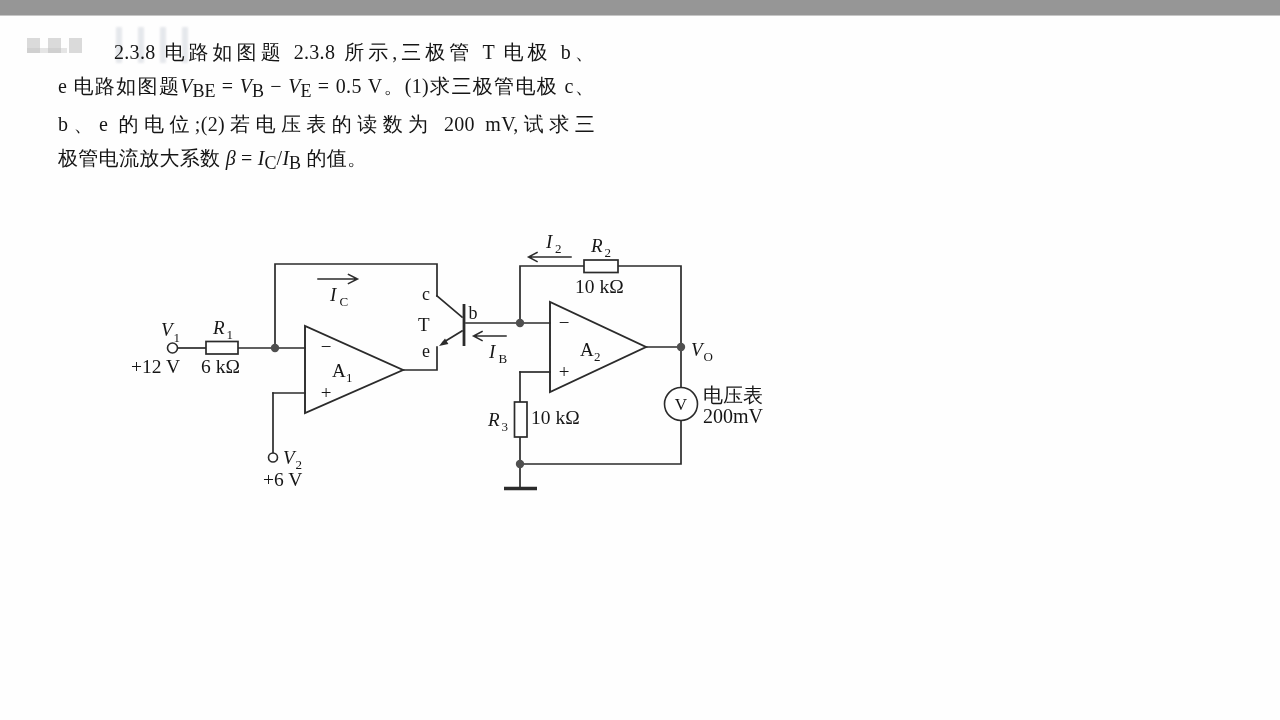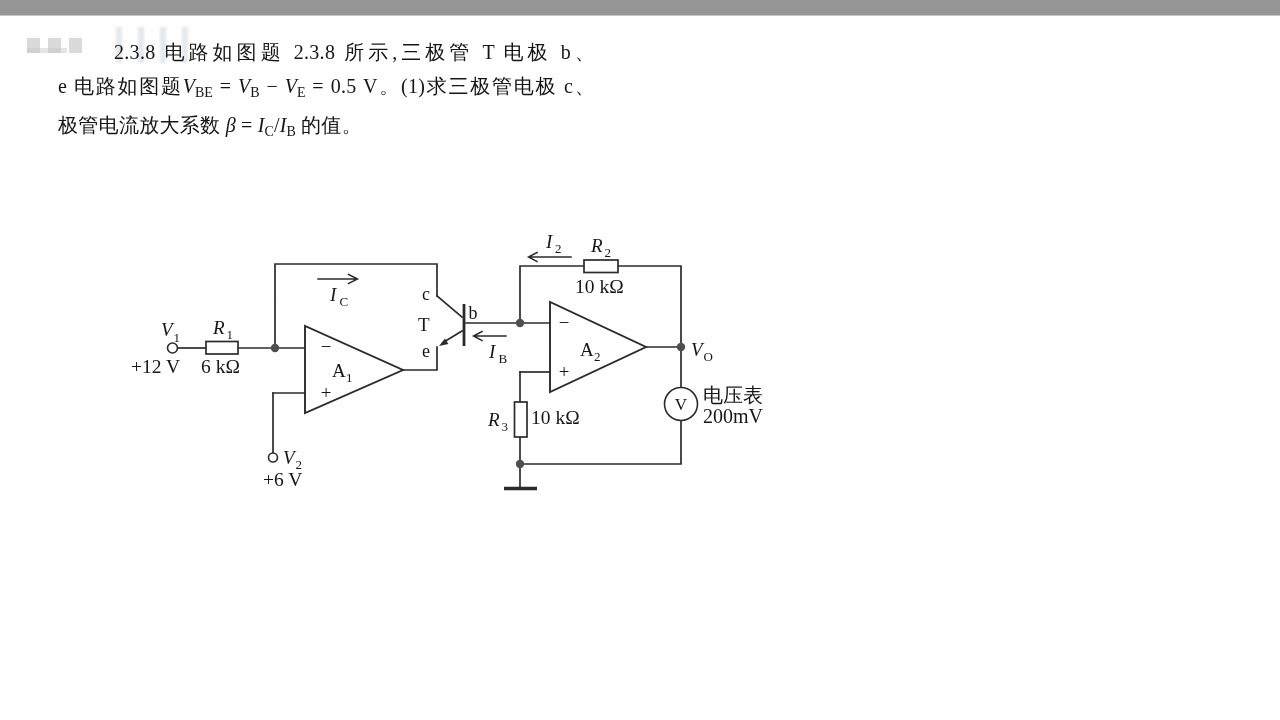--- a/index.html
+++ b/index.html
@@ -16,21 +16,21 @@
   .wm1b{position:absolute;left:27px;top:48px;width:40px;height:5px;opacity:.4;filter:blur(.6px);background:#c2c2c2}
   .wm2{position:absolute;left:116px;top:27px;width:80px;height:36px;opacity:.35;filter:blur(1.2px);
        background:repeating-linear-gradient(90deg,#b9c0cb 0 6px,rgba(0,0,0,0) 6px 22px)}
 
   
   .problem{position:absolute;left:58px;top:36px;width:537px;color:#151515;font-size:20px;line-height:33.5px;letter-spacing:.3px}
   .pline{text-align:justify;text-align-last:justify;white-space:normal}
   .pline1{padding-left:56px}
   .pline4{text-align:right;text-align-last:left}
   .problem .it{font-style:italic;letter-spacing:0}
-  .problem .sub{font-size:14px;vertical-align:-4px;letter-spacing:0}
+  .problem .sub{font-size:18px;vertical-align:-4px;letter-spacing:0}
 
   
   svg.circuit{position:absolute;left:0;top:0;width:1280px;height:720px}
   .w{stroke:#2b2b2b;stroke-width:1.7;fill:none;stroke-linecap:square}
   .bar{stroke:#2b2b2b;stroke-width:2.8;fill:none;stroke-linecap:butt}
   .gnd{stroke:#2b2b2b;stroke-width:3.6;fill:none;stroke-linecap:butt}
   .comp{fill:#ffffff;stroke:#2b2b2b;stroke-width:1.7}
   .tri{fill:none;stroke:#2b2b2b;stroke-width:1.9;stroke-linejoin:miter}
   .dot{fill:#4f4f4f;stroke:none}
   .term{fill:#ffffff;stroke:#2b2b2b;stroke-width:1.6}
@@ -51,20 +51,21 @@
 <div class="screen">
 
   <div class="topbar"></div>
   <div class="wm1"></div>
   <div class="wm1b"></div>
   <div class="wm2"></div>
 
   <div class="problem">
     <div class="pline pline1">2.3.8  电路如图题 2.3.8 所示,三极管 T 电极 b、</div>
     <div class="pline"><span>e 电路如图题</span><span class="it">V</span><span class="sub">BE</span><span> = </span><span class="it">V</span><span class="sub">B</span><span> − </span><span class="it">V</span><span class="sub">E</span><span> = 0.5 V。(1)求三极管电极 c、</span></div>
+    <div class="pline">b、e 的电位;(2)若电压表的读数为 200 mV,试求三</div>
     <div class="pline pline4"><span>极管电流放大系数 </span><span class="it">β</span><span> = </span><span class="it">I</span><span class="sub">C</span><span>/</span><span class="it">I</span><span class="sub">B</span><span> 的值。</span></div>
   </div>
 
   <svg class="circuit" viewBox="0 0 1280 720">
 
     <g>
       <path class="w" d="M178,348 H206"></path>
       <path class="w" d="M238,348 H305"></path>
       <path class="w" d="M275,348 V264 H437 V296"></path>
       <path class="w" d="M437,296 L462,317"></path>

